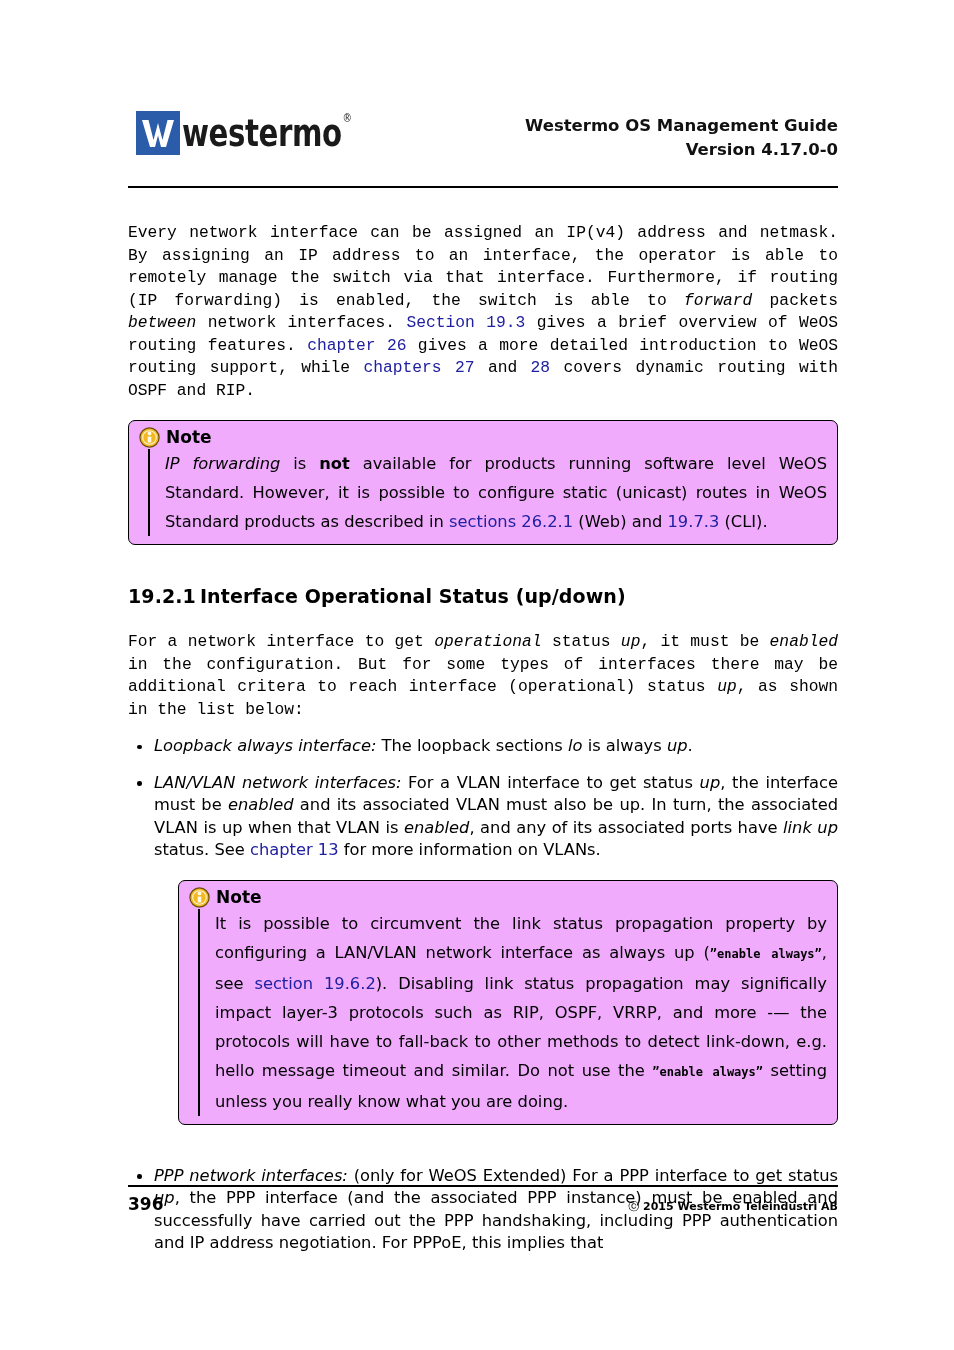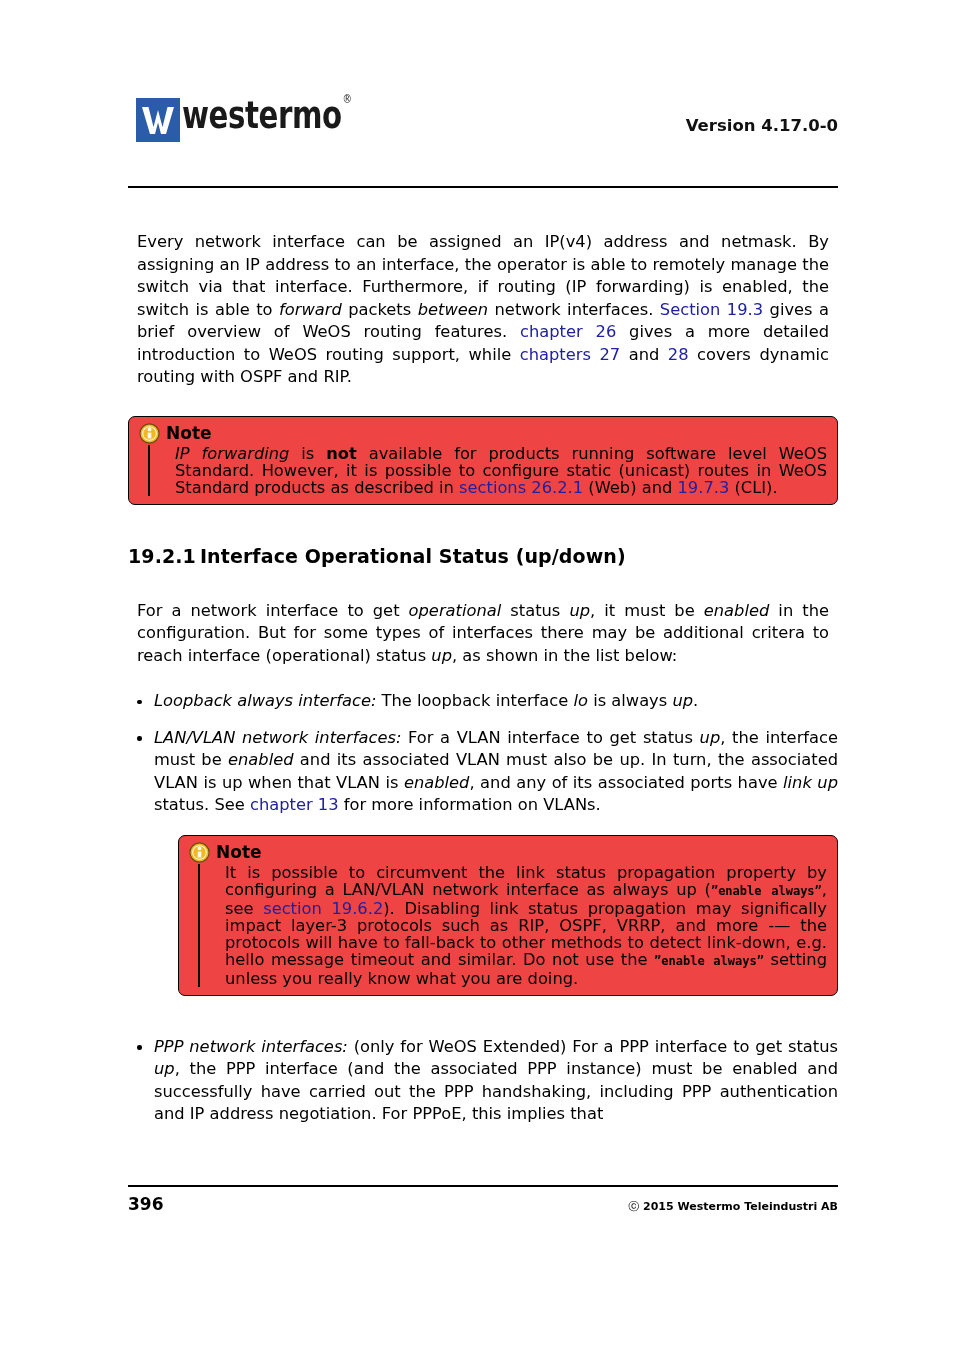--- a/index.html
+++ b/index.html
@@ -27,22 +27,23 @@
   .header {
     position: absolute;
     top: 98px;
     left: 0;
     width: 710px;
     height: 68px;
   }
   .logo {
     position: absolute;
     left: 8px;
-    top: 0;
+    top: 13px;
     display: flex;
+    align-items: center;
   }
   .logo-mark {
     width: 44px;
     height: 44px;
     background: #2a5caa;
     position: relative;
     display: block;
   }
   .logo-mark svg { display: block; }
   .logo-word {
@@ -102,64 +103,65 @@
   .copy-sym { font-weight: normal; }
 
   
   .content {
     position: absolute;
     left: 0;
     top: 222px;
     width: 710px;
   }
   p.body {
-    margin: 9px;
+    margin: 0;
     font-size: 16.3px;
     line-height: 22.5px;
     text-align: justify;
     text-justify: inter-word;
     color: #000;
+    font-family: Liberation Mono, monospace;
   }
   .lnk { color: #2020a0; }
   i, .it { font-style: italic; }
   b, .bd { font-weight: bold; }
   .mono {
     font-family: "DejaVu Sans Mono", monospace;
     font-weight: bold;
     font-size: 12px;
   }
 
   
   .note {
     border: 1.6px solid #000;
     border-radius: 7px;
-    background: #ef4444;
+    background: #f0abfc;
     box-sizing: border-box;
     padding: 6px 10px 8px 10px;
     position: relative;
   }
   .note-head {
     display: flex;
     align-items: center;
     gap: 6px;
     margin-bottom: 1px;
   }
   .note-icon { width: 21px; height: 21px; display: block; flex: 0 0 auto; }
   .note-title {
     font-weight: bold;
     font-size: 17px;
     line-height: 1;
     color: #000;
   }
   .note-body {
     border-left: 2.4px solid #000;
     margin-left: 9px;
-    padding-left: 25px;
+    padding-left: 15px;
     font-size: 16.3px;
-    line-height: 17px;
+    line-height: 29px;
     text-align: justify;
     color: #000;
   }
   .note-body p { margin: 0; }
 
   .section-head {
     font-size: 19px;
     font-weight: bold;
     letter-spacing: 0.1px;
     color: #000;
@@ -204,20 +206,21 @@
     <div class="logo">
       <span class="logo-mark">
         <svg width="44" height="44" viewBox="0 0 44 44" aria-hidden="true">
           <rect x="0" y="0" width="44" height="44" fill="#2a5caa"></rect>
           <path d="M6 9 L12.5 9 L17.5 29 L22 12 L26.5 29 L31.5 9 L38 9 L30 36 L25 36 L22 24.5 L19 36 L14 36 Z" fill="#ffffff"></path>
         </svg>
       </span>
       <span class="logo-word"><span>westermo</span><span class="logo-reg">®</span></span>
     </div>
     <div class="header-title">
+      <div>Westermo OS Management Guide</div>
       <div>Version 4.17.0-0</div>
     </div>
   </div>
   <div class="rule rule-top"></div>
 
   <div class="content">
 
     <p class="body"><span>Every network interface can be assigned an IP(v4) address and netmask. By assigning an IP address to an interface, the operator is able to remotely manage the switch via that interface. Furthermore, if routing (IP forwarding) is enabled, the switch is able to </span><i>forward</i><span> packets </span><i>between</i><span> network interfaces. </span><a class="lnk" href="#" style="text-decoration:none">Section 19.3</a><span> gives a brief overview of WeOS routing features. </span><a class="lnk" href="#" style="text-decoration:none">chapter 26</a><span> gives a more detailed introduction to WeOS routing support, while </span><a class="lnk" href="#" style="text-decoration:none">chapters 27</a><span> and </span><a class="lnk" href="#" style="text-decoration:none">28</a><span> covers dynamic routing with OSPF and RIP.</span></p>
 
     <div class="gap-note-top"></div>
@@ -243,21 +246,21 @@
 
     <div class="section-head"><span class="num">19.2.1</span><span>Interface Operational Status (up/down)</span></div>
 
     <div class="gap-head"></div>
 
     <p class="body"><span>For a network interface to get </span><i>operational</i><span> status </span><i>up</i><span>, it must be </span><i>enabled</i><span> in the configuration. But for some types of interfaces there may be additional critera to reach interface (operational) status </span><i>up</i><span>, as shown in the list below:</span></p>
 
     <div class="gap-bullet"></div>
 
     <ul class="bullets">
-      <li><i>Loopback always interface:</i><span> The loopback interface </span><i>lo</i><span> is always </span><i>up</i><span>.</span></li>
+      <li><i>Loopback always interface:</i><span> The loopback sections </span><i>lo</i><span> is always </span><i>up</i><span>.</span></li>
     </ul>
 
     <div class="gap-bullet"></div>
 
     <ul class="bullets">
       <li><i>LAN/VLAN network interfaces:</i><span> For a VLAN interface to get status </span><i>up</i><span>, the interface must be </span><i>enabled</i><span> and its associated VLAN must also be up. In turn, the associated VLAN is up when that VLAN is </span><i>enabled</i><span>, and any of its associated ports have </span><i>link up</i><span> status. See </span><a class="lnk" href="#" style="text-decoration:none">chapter 13</a><span> for more information on VLANs.</span></li>
     </ul>
 
     <div class="gap-note-top"></div>
 

